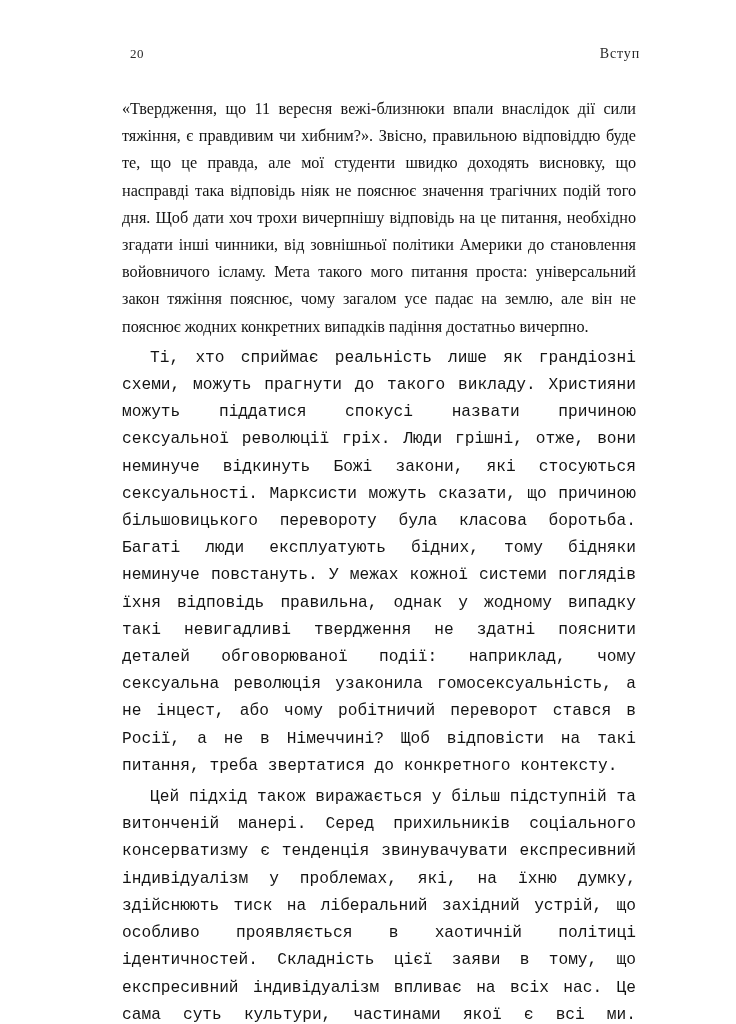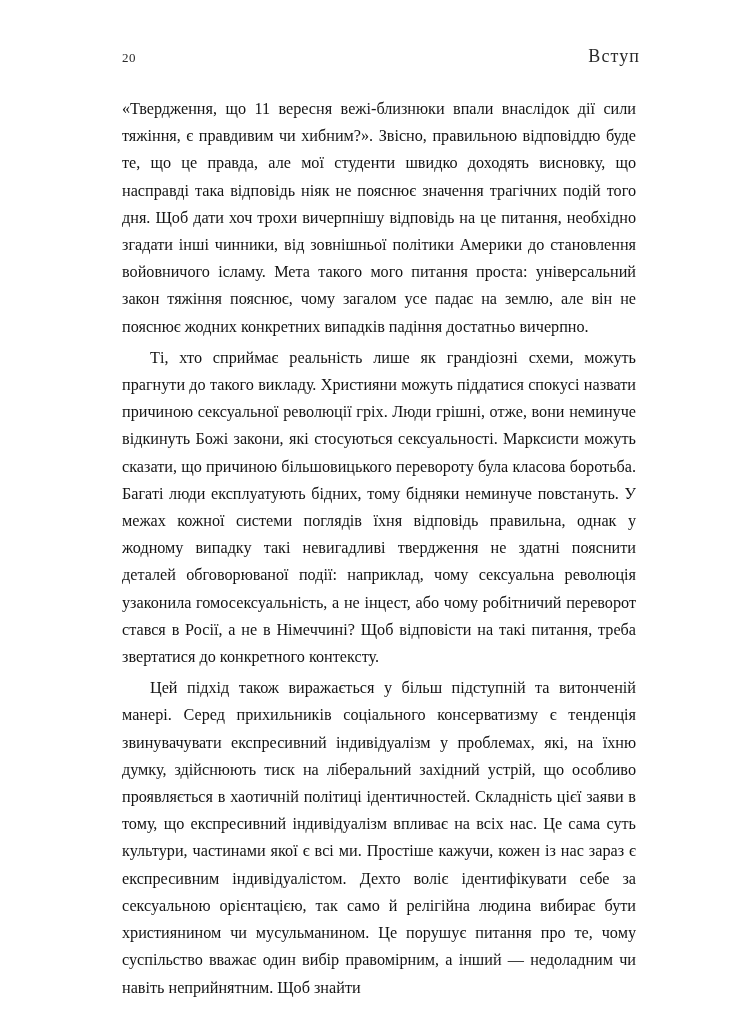--- a/index.html
+++ b/index.html
@@ -21,45 +21,46 @@
     box-sizing: border-box;
     padding: 46px 96px 40px 118px;
   }
   .running-head {
     display: flex;
     align-items: baseline;
     justify-content: space-between;
     font-size: 12.5px;
     letter-spacing: 0.04em;
     color: #2a2a2a;
-    margin: 0 0 34px 4px;
+    margin: 0 0 34px 12px;
     height: 16px;
   }
   .folio {
     font-family: "Liberation Serif", "DejaVu Serif", serif;
     font-size: 13px;
   }
   .head-title {
-    font-size: 18px;
+    font-size: 14px;
     letter-spacing: 0.06em;
     text-align: center;
   }
   .body-text {
     font-size: 16.2px;
     line-height: 27.2px;
     text-align: justify;
     text-justify: inter-word;
     hyphens: manual;
     color: #131313;
   }
   .body-text p {
     margin: 4px;
   }
   .body-text p.indent {
     text-indent: 28px;
+    font-family: Liberation Mono, monospace;
   }
   
   .body-text p:last-child {
     margin-bottom: 0;
   }
 </style>
 </head>
 <body>
 
 <div class="page">

